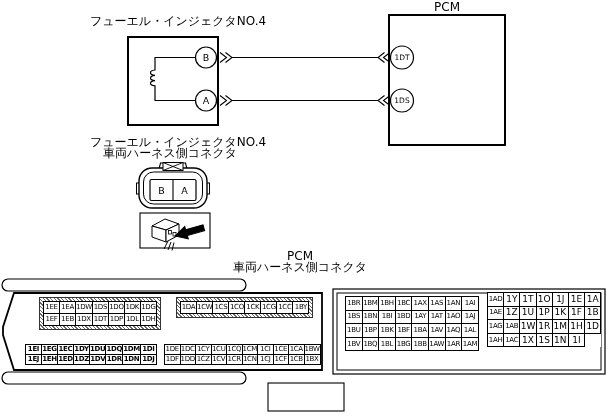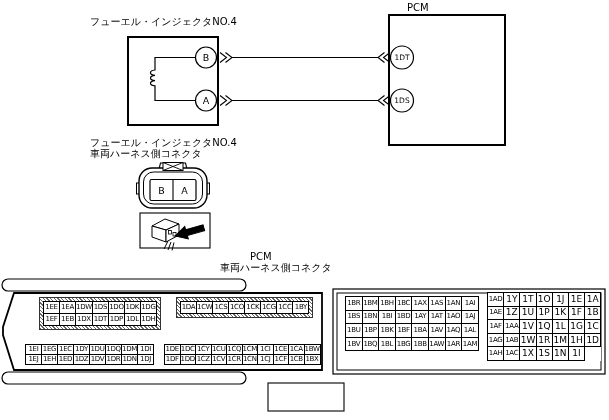--- a/index.html
+++ b/index.html
@@ -1,21 +1,21 @@
 <!DOCTYPE html>
 <html><head>
 <meta charset="utf-8">
 <style>
   html,body{margin:0;padding:0;background:#fff;}
   .canvas{
     position:relative;width:609px;height:420px;background:#fff;overflow:hidden;
     font-family:"DejaVu Sans","Liberation Sans",sans-serif;color:#000;
   }
   .canvas svg{position:absolute;left:0;top:0;}
-  .lbl{position:absolute;text-align:left;font-size:10px;line-height:11px;white-space:nowrap;}
+  .lbl{position:absolute;text-align:center;font-size:12px;line-height:11px;white-space:nowrap;}
   .pingrid{position:absolute;border-collapse:collapse;background:#fff;table-layout:fixed;}
   .pingrid td{
     border:1px solid #000;padding:0;margin:0;text-align:center;vertical-align:middle;
     font-size:7px;line-height:1;letter-spacing:-0.3px;overflow:hidden;white-space:nowrap;
   }
   .pingrid td.big{font-size:9px;letter-spacing:0;}
   .g1 td{width:15px;height:11px;}
   .g2 td{width:15px;height:11px;}
   .g3 td{width:15px;height:9px;}
   .g4 td{width:14.5px;height:9px;}
@@ -136,21 +136,21 @@
             <td>1CS</td>
             <td>1CO</td>
             <td>1CK</td>
             <td>1CG</td>
             <td>1CC</td>
             <td>1BY</td>
           </tr>
         </tbody>
       </table>
   </div>
-  <table class="pingrid g3" style="left:25px;top:344px;">
+  <table class="pingrid g3" style="left:25px;top:344px;font-weight:bold;">
       <tbody>
         <tr>
           <td>1EI</td>
           <td>1EG</td>
           <td>1EC</td>
           <td>1DY</td>
           <td>1DU</td>
           <td>1DQ</td>
           <td>1DM</td>
           <td>1DI</td>
@@ -253,29 +253,20 @@
         <tr>
           <td>1AE</td>
           <td class="big">1Z</td>
           <td class="big">1U</td>
           <td class="big">1P</td>
           <td class="big">1K</td>
           <td class="big">1F</td>
           <td class="big">1B</td>
         </tr>
         <tr>
-          <td>1AF</td>
-          <td>1AA</td>
-          <td class="big">1V</td>
-          <td class="big">1Q</td>
-          <td class="big">1L</td>
-          <td class="big">1G</td>
-          <td class="big">1C</td>
-        </tr>
-        <tr>
           <td>1AG</td>
           <td>1AB</td>
           <td class="big">1W</td>
           <td class="big">1R</td>
           <td class="big">1M</td>
           <td class="big">1H</td>
           <td class="big">1D</td>
         </tr>
         <tr>
           <td>1AH</td>

